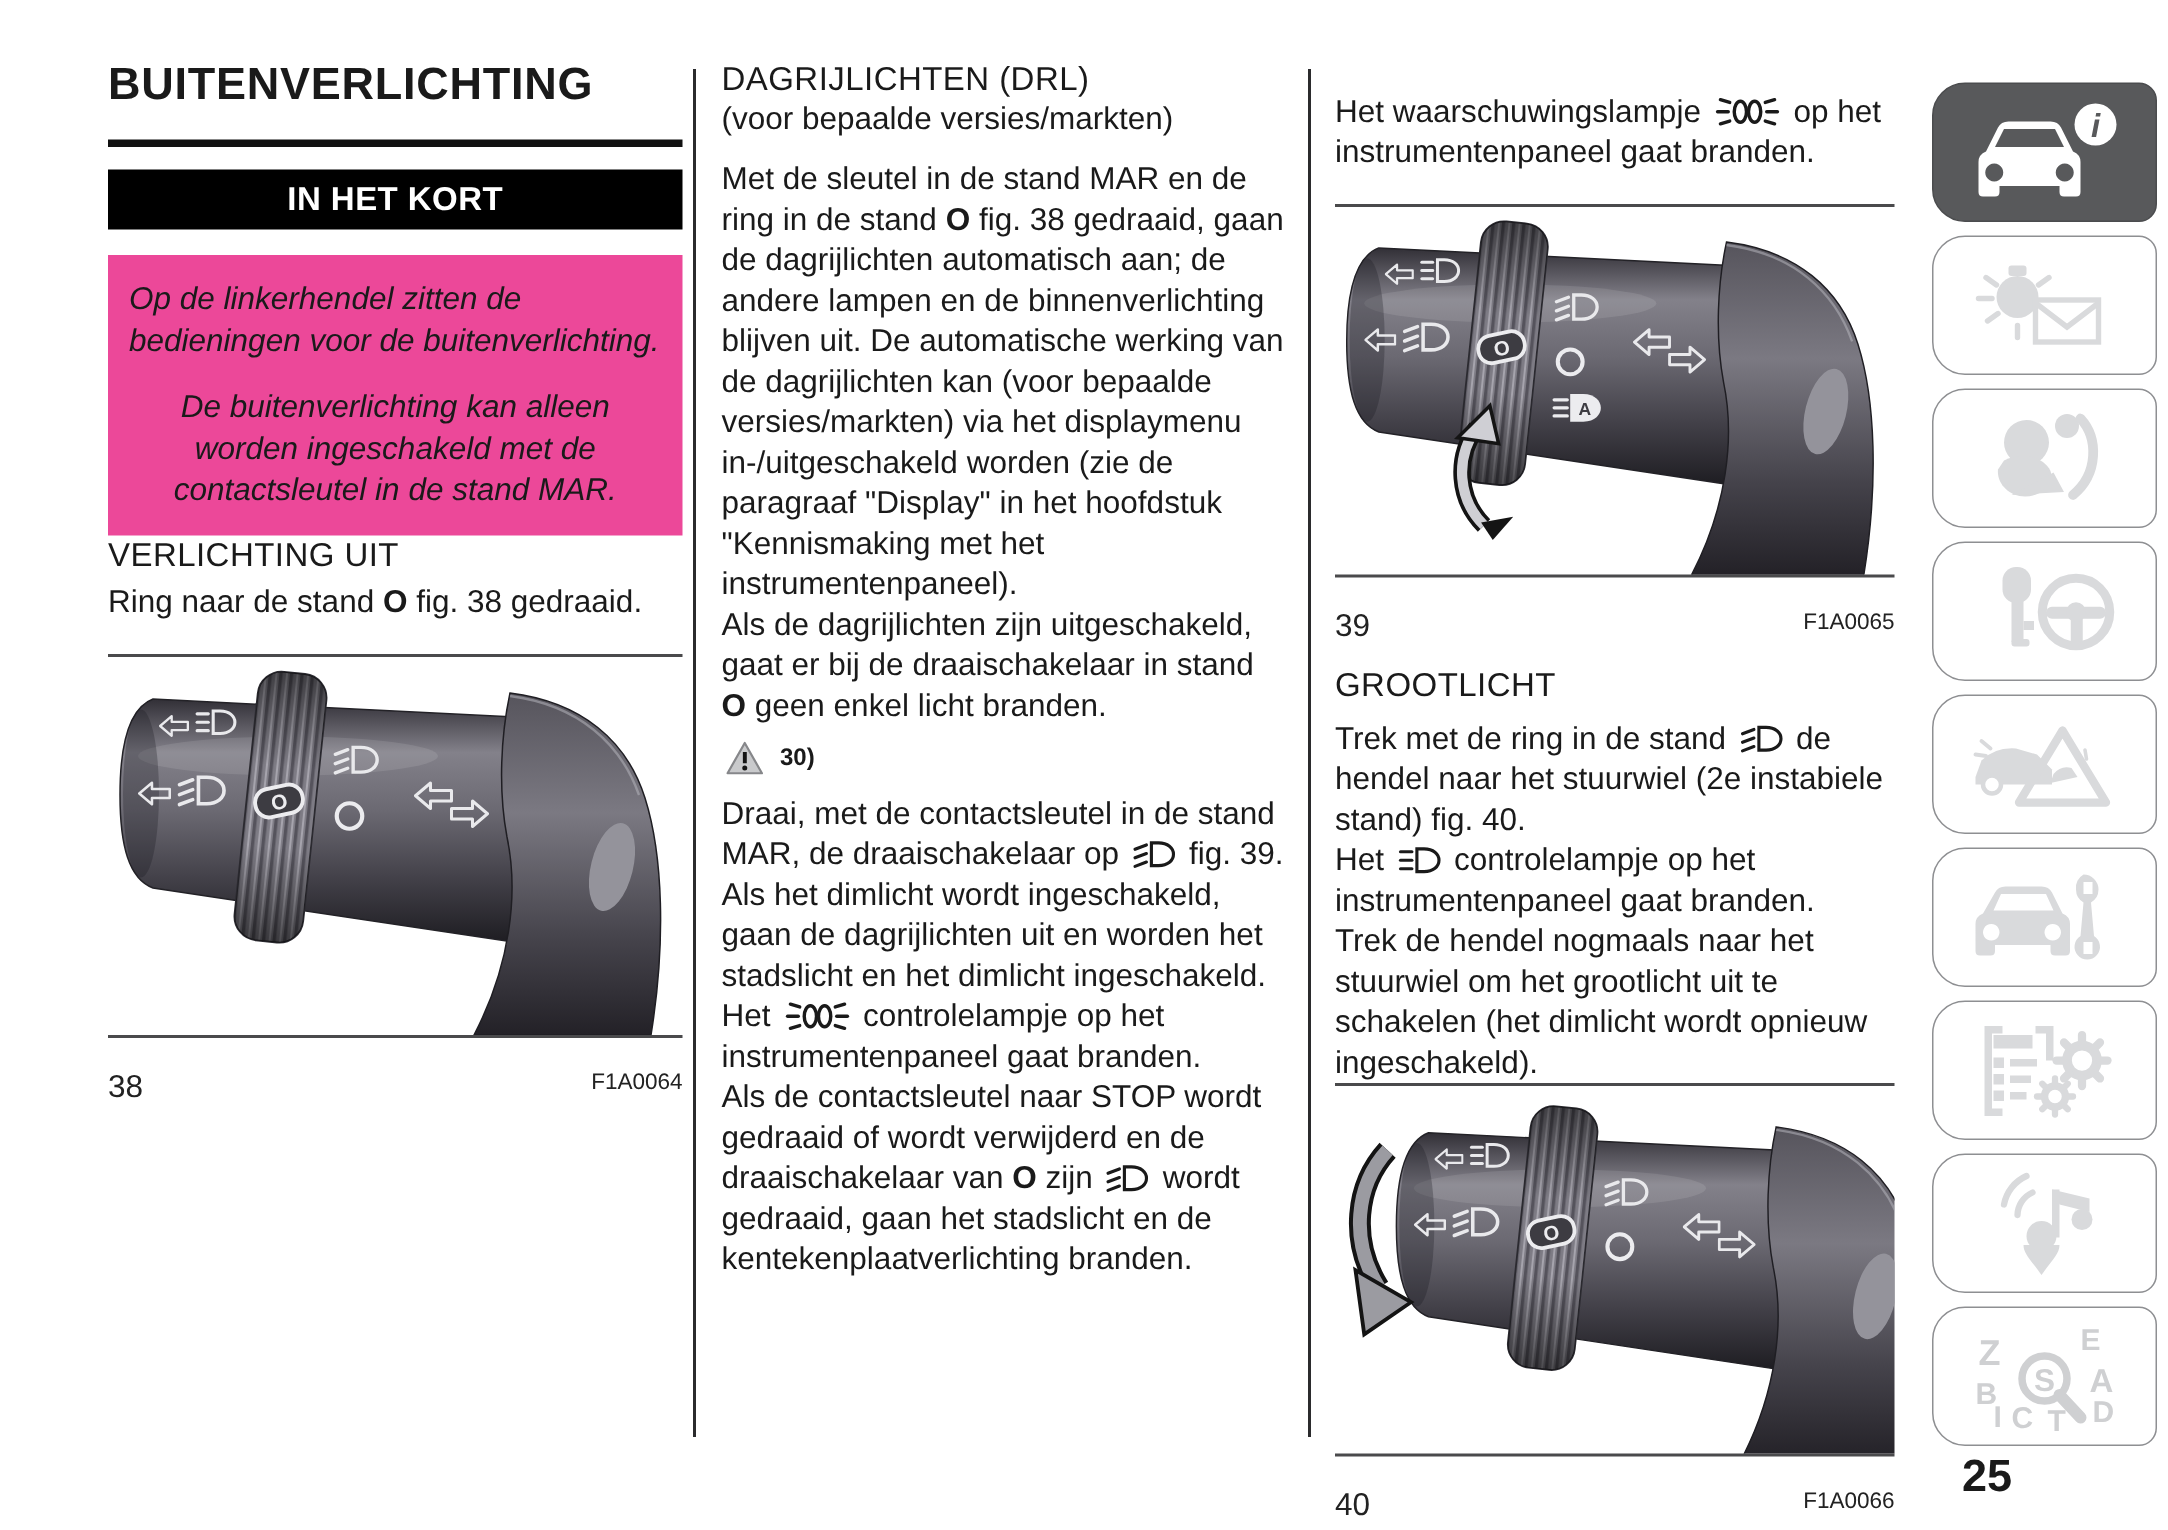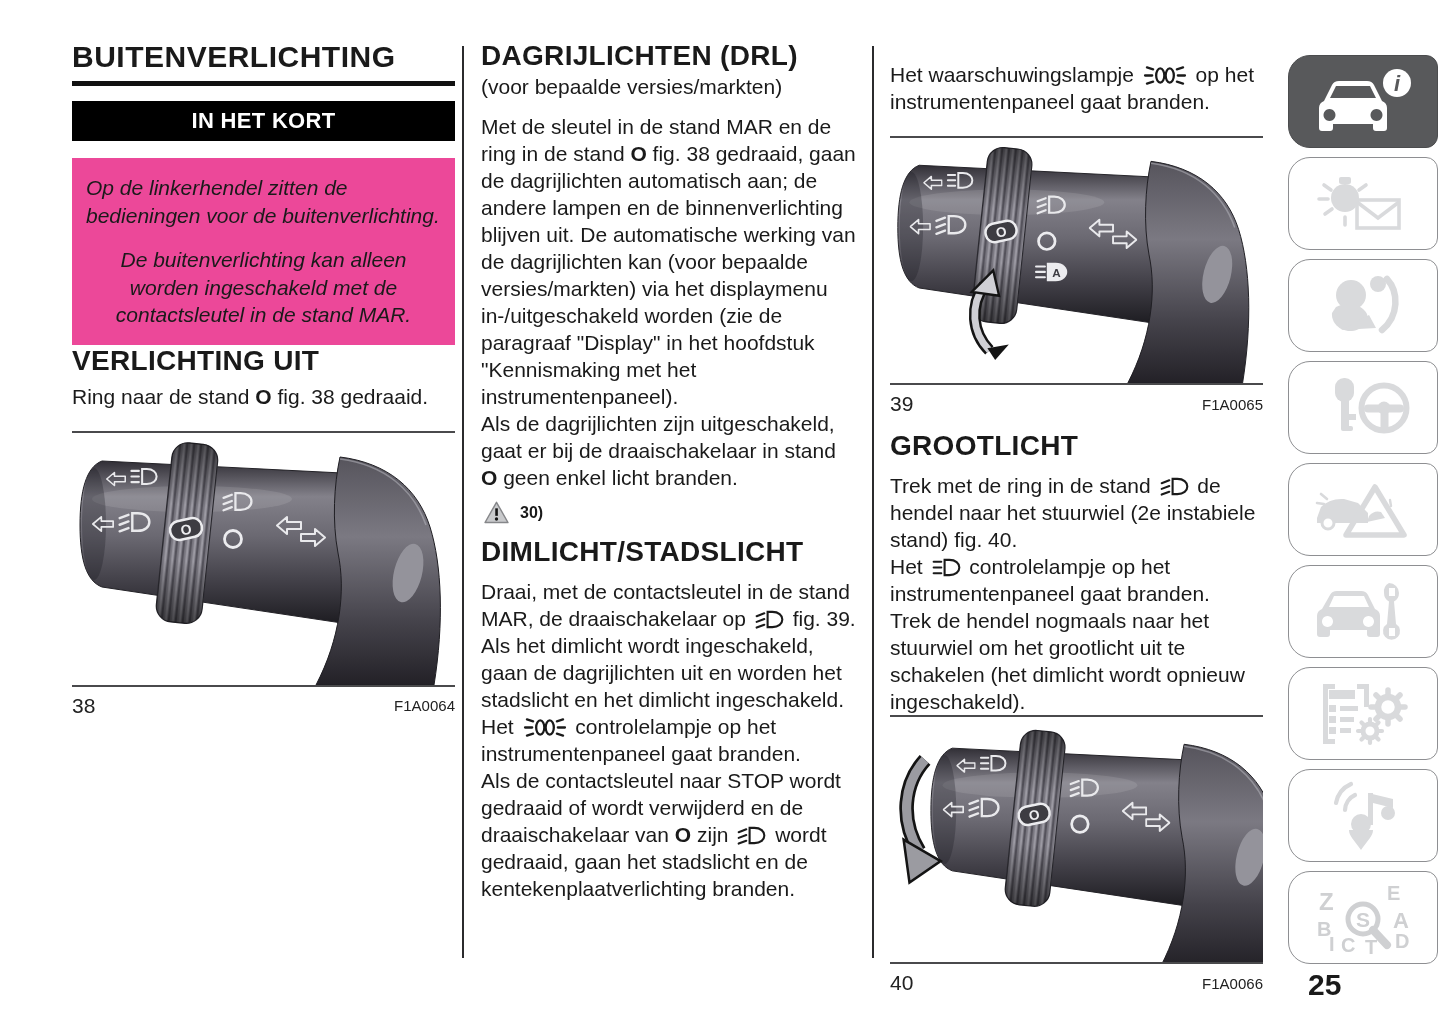--- a/index.html
+++ b/index.html
@@ -7,37 +7,37 @@
        font-family:"Liberation Sans","DejaVu Sans",sans-serif;color:#1a1a1a;}
   .page{position:absolute;inset:0;}
   .col{position:absolute;top:40px;}
   .col-left{left:72px;width:383px;}
   .col-mid{left:481px;width:376px;}
   .col-right{left:890px;width:373px;}
   .vsep{position:absolute;top:46px;height:912px;width:2px;background:#2b2b2d;}
   .vsep-1{left:462px;} .vsep-2{left:872px;}
 
   h1.title{font-size:30px;font-weight:bold;letter-spacing:.5px;margin:0;line-height:1.1;
-           border-bottom:5px solid #111;padding-bottom:8px;}
+           border-bottom:5px solid #111;padding-bottom:20px;}
   .kort-header{background:#000000;color:#fff;text-align:center;font-weight:bold;
                font-size:22px;padding:7px 0;margin-top:15px;letter-spacing:.3px;}
   .kort-box{background:#ec4899;margin-top:17px;padding:16px 14px;font-style:italic;
             font-size:21px;line-height:27.5px;}
   .kort-box p{margin:0;}
   .kort-box p + p{margin-top:17px;text-align:center;}
-  h2.hd{font-size:28px;font-weight:bold;letter-spacing:.3px;margin:0;line-height:1.15;}
+  h2.hd{font-size:22px;font-weight:normal;letter-spacing:.3px;margin:0;line-height:1.15;}
   .mt38{margin-top:38px;} .mt6{margin-top:6px;}
   .body{font-size:21px;line-height:27px;}
   .body p{margin:0;}
   .sub{font-size:21px;line-height:26px;margin:2px 0 13px 0;}
 
   .figframe{border-top:2px solid #4a4a4c;border-bottom:2px solid #4a4a4c;}
   .figsvg{display:block;width:100%;color:#e9e9ec;}
-  .figcap{display:flex;justify-content:space-between;align-items:center;
-          font-size:21px;color:#222;padding-top:7px;}
+  .figcap{display:flex;justify-content:space-between;align-items:flex-start;
+          font-size:21px;color:#222;padding-top:21px;}
   .figcode{font-weight:normal;font-size:15px;}
 
   .tico{vertical-align:-3px;margin:0 3px;color:#1a1a1a;}
   .warnrow{margin:10px 0 12px 0;font-size:16px;font-weight:bold;display:flex;align-items:center;gap:8px;}
 
   .sidebar{position:absolute;left:1288px;top:55px;width:150px;}
   .tab{height:91px;margin-bottom:9px;border:1.6px solid #8e8f92;background:#fff;
        border-radius:22px 12px 12px 22px;display:flex;align-items:center;justify-content:center;}
   .tab.active{background:#58595b;border-color:#4b4c4e;}
   .pagenum{position:absolute;left:1308px;top:968px;font-size:30px;font-weight:bold;}
@@ -178,21 +178,20 @@
     <div class="body">
       <p><span>Met de sleutel in de stand MAR en de ring in de stand </span><b>O</b><span> fig. 38 gedraaid, gaan de dagrijlichten automatisch aan; de andere lampen en de binnenverlichting blijven uit. De automatische werking van de dagrijlichten kan (voor bepaalde versies/markten) via het displaymenu in-/uitgeschakeld worden (zie de paragraaf "Display" in het hoofdstuk "Kennismaking met het instrumentenpaneel).</span></p>
       <p><span>Als de dagrijlichten zijn uitgeschakeld, gaat er bij de draaischakelaar in stand </span><b>O</b><span> geen enkel licht branden.</span></p>
     </div>
     <div class="warnrow">
       <svg class="tico" width="25" height="23" viewBox="0 0 24 22">
           <use href="#warning-triangle-icon"></use>
         </svg>
       <span>30)</span>
     </div>
-    <h2 class="hd">DIMLICHT/STADSLICHT</h2>
     <div class="body" style="margin-top:10px">
       <p><span>Draai, met de contactsleutel in de stand MAR, de draaischakelaar op </span><svg width="29" height="19" class="tico">
             <use href="#low-beam-icon"></use>
           </svg><span> fig. 39.</span></p>
       <p><span>Als het dimlicht wordt ingeschakeld, gaan de dagrijlichten uit en worden het stadslicht en het dimlicht ingeschakeld.</span></p>
       <p><span>Het </span><svg width="44" height="19" class="tico">
             <use href="#position-lights-icon"></use>
           </svg><span> controlelampje op het instrumentenpaneel gaat branden.</span></p>
       <p><span>Als de contactsleutel naar STOP wordt gedraaid of wordt verwijderd en de draaischakelaar van </span><b>O</b><span> zijn </span><svg width="29" height="19" class="tico">
             <use href="#low-beam-icon"></use>

